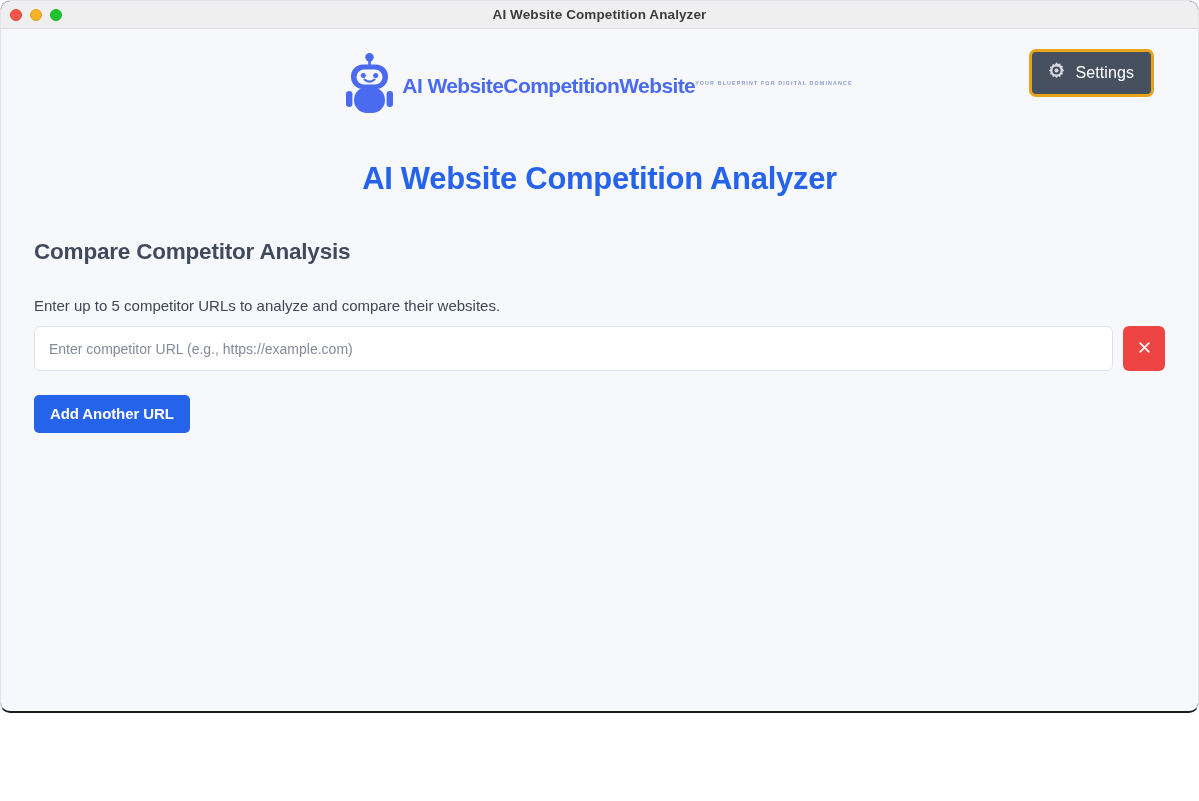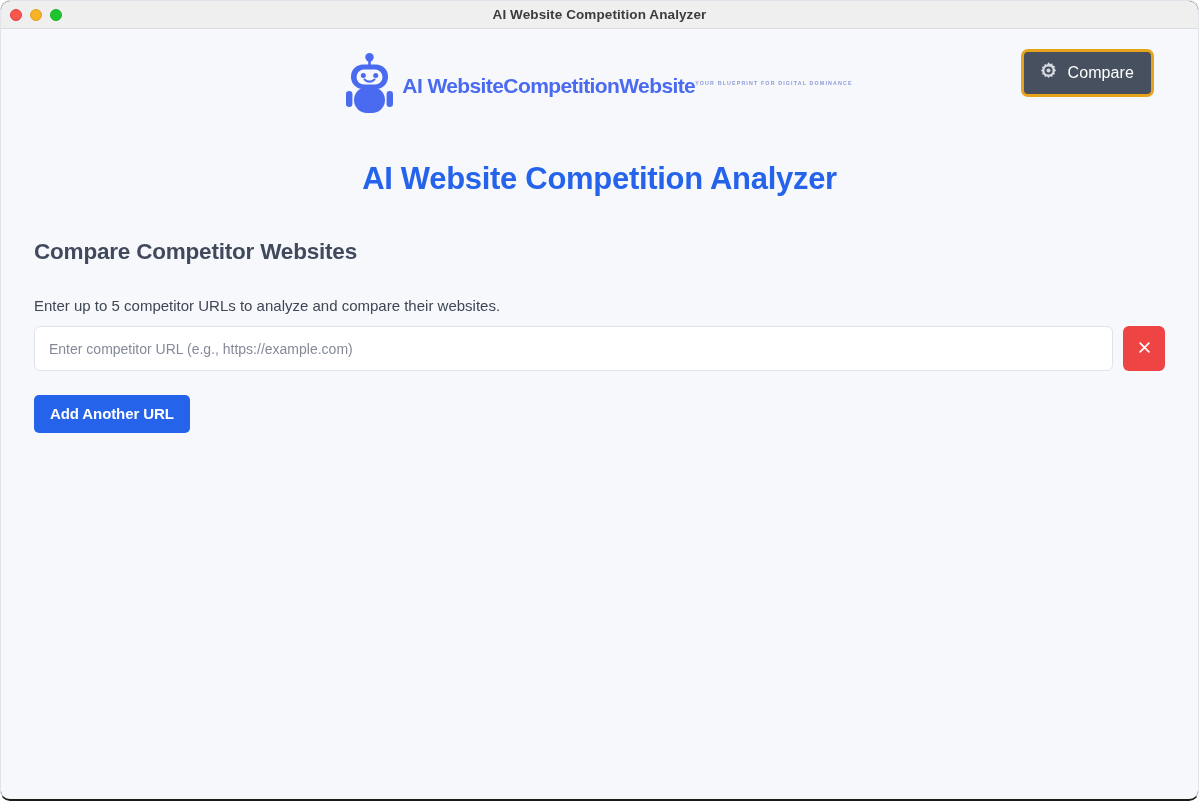--- a/index.html
+++ b/index.html
@@ -9,21 +9,21 @@
     height: 801px;
     overflow: hidden;
     background: #ffffff;
     font-family: "Liberation Sans", sans-serif;
   }
 
   .window {
     position: absolute;
     left: 0; top: 0;
     width: 1199px;
-    height: 801px;
+    height: 713px;
     background: #000000;
     border-radius: 10px;
     overflow: hidden;
     border: 1px solid #e2e4ec;
     border-bottom: 2px solid #1b1c18;
   }
 
   
   .titlebar {
     position: relative;
@@ -253,30 +253,30 @@
       </div>
 
       <div class="settings-btn">
         <span>
           <svg width="19" height="19" viewBox="0 0 24 24" xmlns="http://www.w3.org/2000/svg">
             <path fill="#d6dae0" d="M12 1.6l1.9 2.2 2.8-.8.7 2.8 2.8.7-.8 2.8L21.6 12l-2.2 1.9.8 2.8-2.8.7-.7 2.8-2.8-.8L12 21.6l-1.9-2.2-2.8.8-.7-2.8-2.8-.7.8-2.8L2.4 12l2.2-1.9-.8-2.8 2.8-.7.7-2.8 2.8.8z"></path>
             <circle cx="12" cy="12" r="5.1" fill="#46505e"></circle>
             <circle cx="12" cy="12" r="2.5" fill="#d6dae0"></circle>
           </svg>
         </span>
-        <span class="settings-label">Compare</span>
+        <span class="settings-label">Settings</span>
       </div>
 
     </div>
 
     <div class="page-title">AI Website Competition Analyzer</div>
 
     <div class="panel">
 
-      <div class="section-title">Compare Competitor Websites</div>
+      <div class="section-title">Compare Competitor Analysis</div>
       <div class="section-desc">Enter up to 5 competitor URLs to analyze and compare their websites.</div>
 
       <div class="url-row">
         <input class="url-input" type="text" placeholder="Enter competitor URL (e.g., https://example.com)" style="">
         <button class="remove-btn">
           <span>
             <svg width="15" height="15" viewBox="0 0 24 24" xmlns="http://www.w3.org/2000/svg">
               <path d="M5 5 L19 19 M19 5 L5 19" stroke="#ffffff" stroke-width="2.6" stroke-linecap="round"></path>
             </svg>
           </span>

